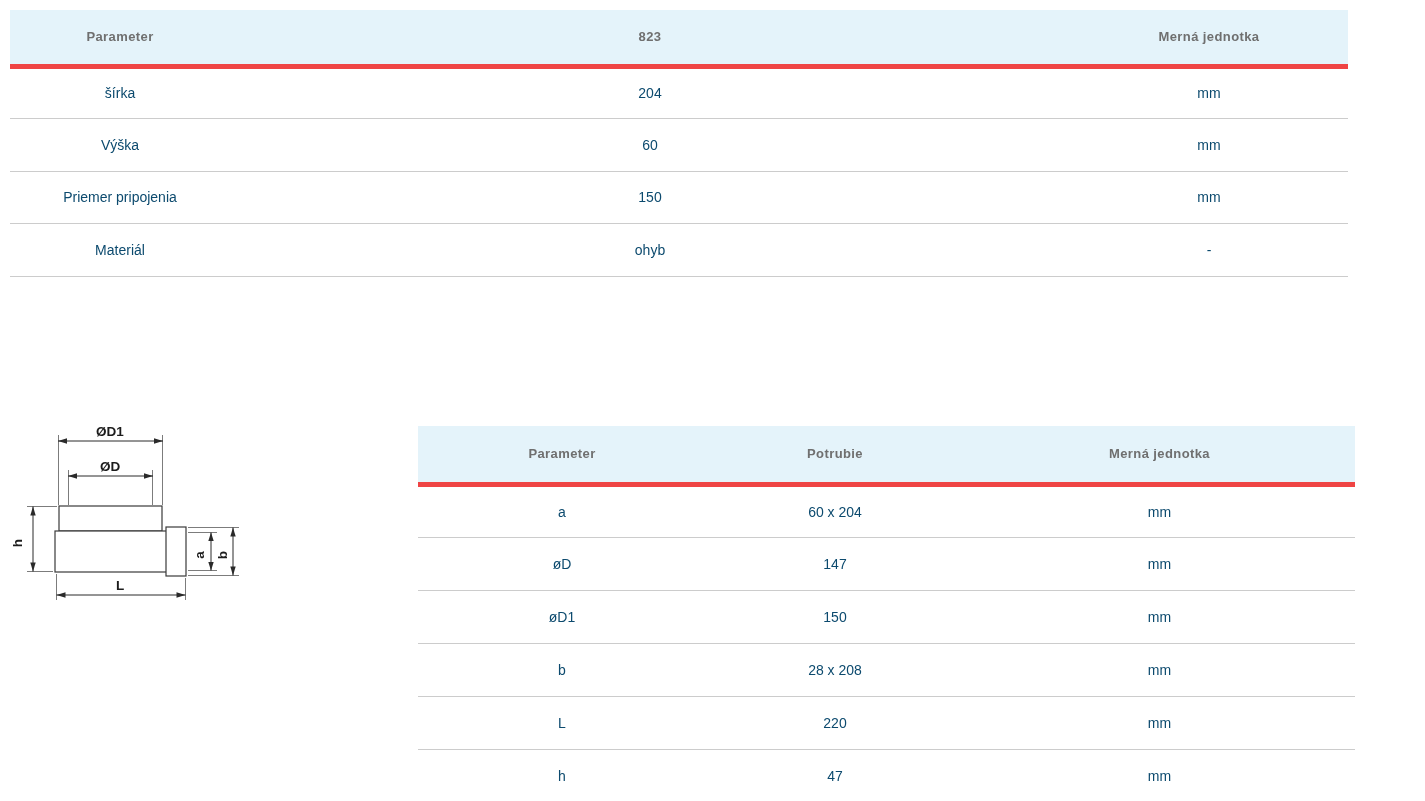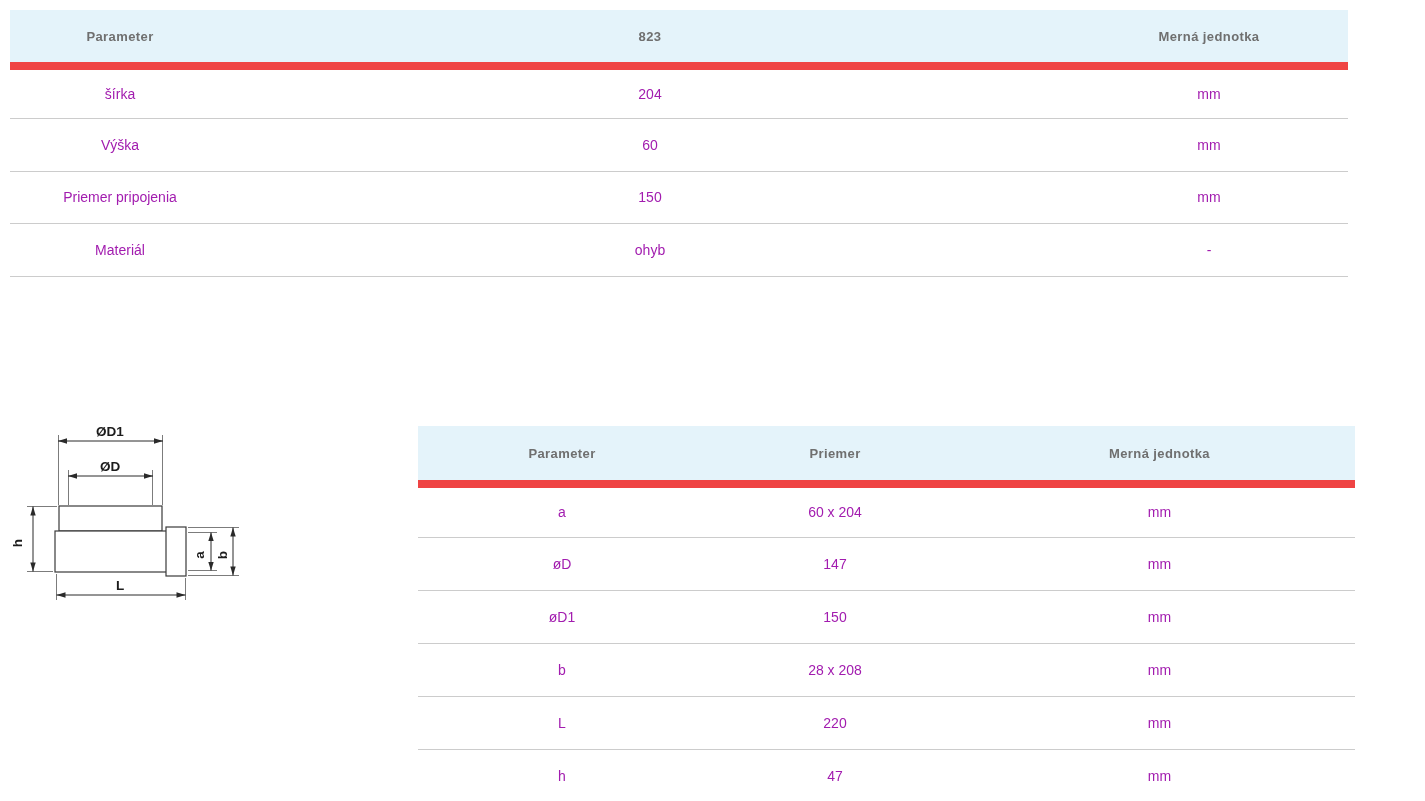--- a/index.html
+++ b/index.html
@@ -17,26 +17,26 @@
     table-layout: fixed;
   }
   table.spec thead th {
     background: #e4f3fa;
     color: #6f6f6f;
     font-size: 13px;
     font-weight: bold;
     letter-spacing: 0.4px;
     text-align: center;
     vertical-align: middle;
-    border-bottom: 8px solid #ef4444;
+    border-bottom: 5px solid #ef4444;
   }
   #spec-table thead th { height: 56px; }
   #dims-table thead th { height: 58px; }
   table.spec tbody td {
-    color: #a21caf;
+    color: #0c4a6e;
     font-size: 14px;
     text-align: center;
     vertical-align: middle;
     border-bottom: 1px solid #cccccc;
     background: #ffffff;
     white-space: nowrap;
     overflow: hidden;
   }
   #spec-table tbody td { height: 52.5px; }
   #dims-table tbody td { height: 53px; }
@@ -148,21 +148,21 @@
 
 <table id="dims-table" class="spec abs" style="left:418px; top:426px; width:937px;">
   <colgroup>
       <col style="width:288px">
       <col style="width:258px">
       <col style="width:391px">
     </colgroup>
   <thead>
     <tr>
       <th>Parameter</th>
-      <th>Priemer</th>
+      <th>Potrubie</th>
       <th>Merná jednotka</th>
     </tr>
   </thead>
   <tbody>
     <tr>
       <td>a</td>
       <td>60 x 204</td>
       <td>mm</td>
     </tr>
     <tr>

